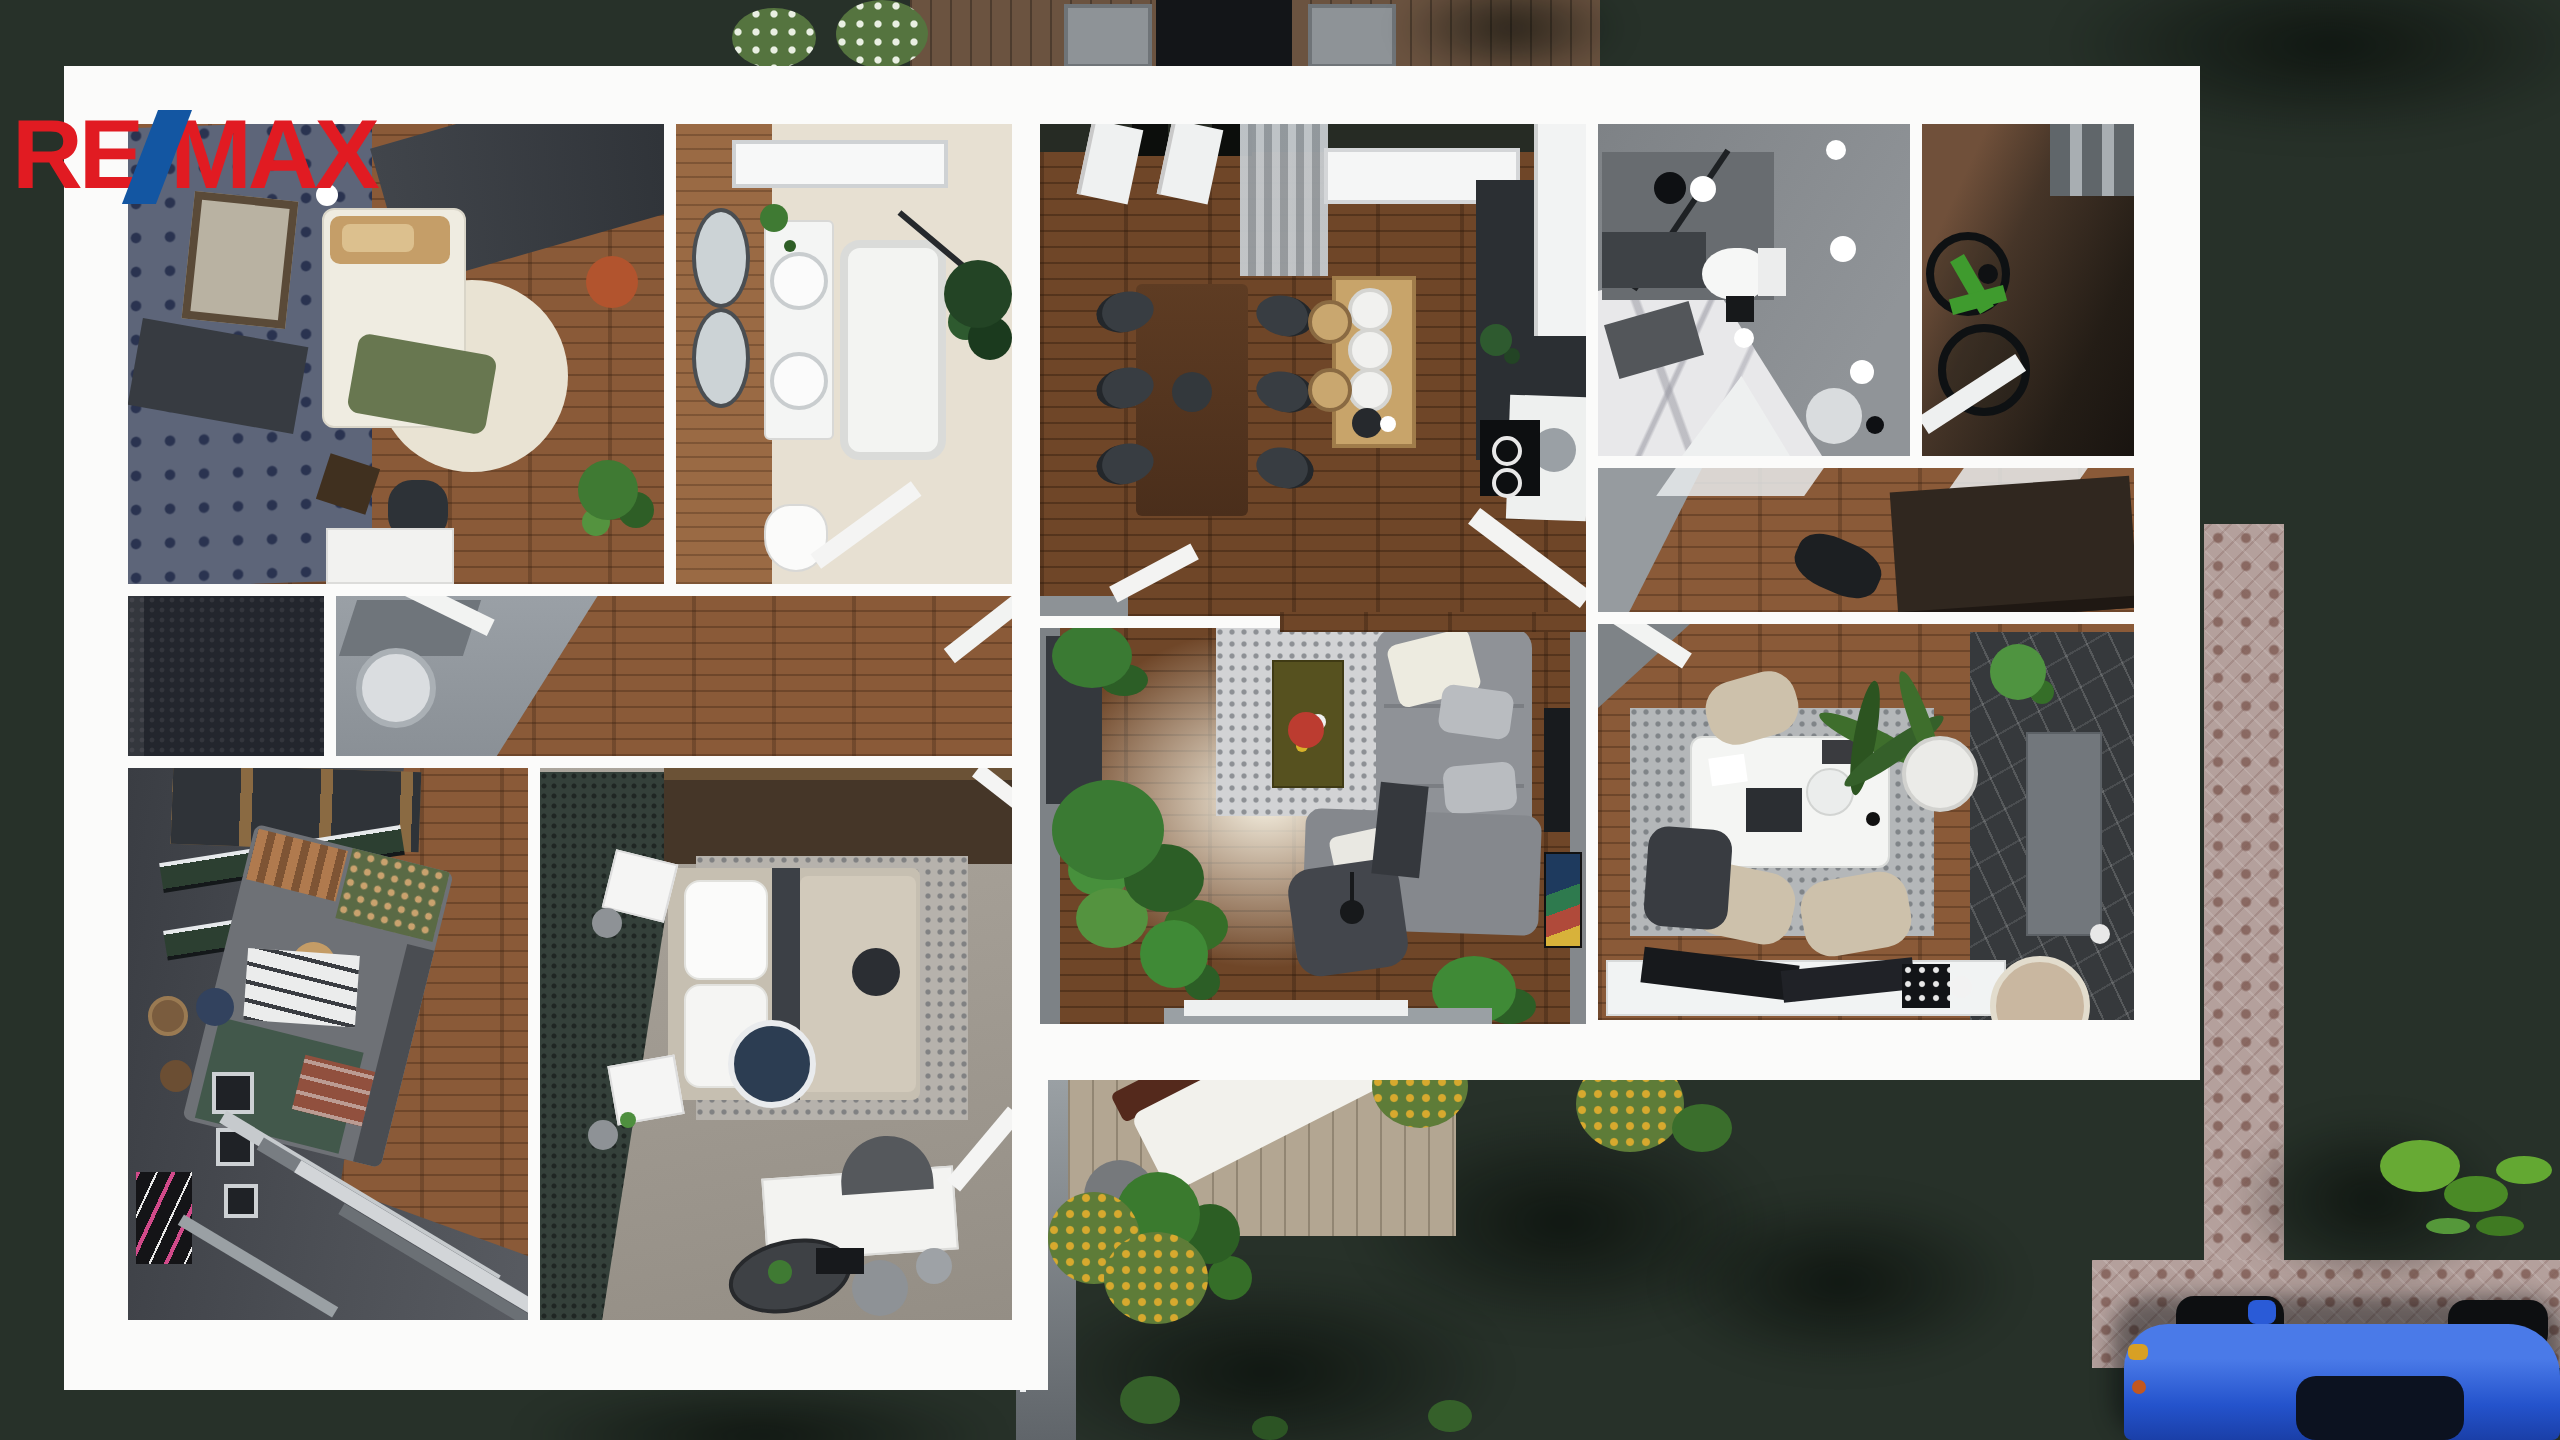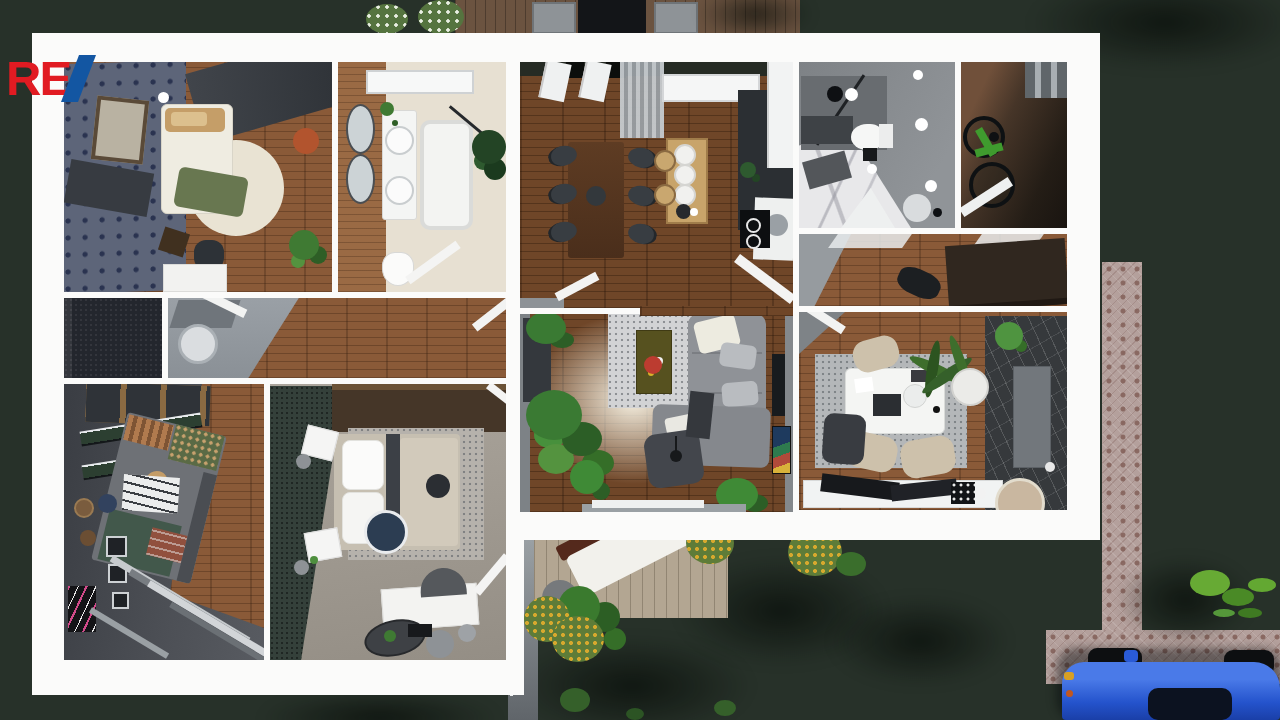--- a/index.html
+++ b/index.html
@@ -319,15 +319,16 @@
     <div class="a" style="left:92px;top:170px;width:66px;height:16px;background:#202227;transform:rotate(-6deg)"></div>
     <div class="a" style="left:152px;top:170px;width:24px;height:22px;background-color:#121417;background-image:radial-gradient(circle at 3px 3px,#e8e8e8 1.2px,transparent 1.8px);background-size:7px 7px"></div>
     <div class="a c" style="left:196px;top:166px;width:44px;height:44px;background:#c9b7a0;border:3px solid #e2dccd"></div>
     <div class="a c" style="left:176px;top:176px;width:11px;height:11px;background:#f2f2f2"></div>
     <div class="a c" style="left:246px;top:150px;width:10px;height:10px;background:#e8e8e8"></div>
   </div>
 
   <div class="logo">
     <span class="txt">RE</span>
     <span class="slash"></span>
+    <span class="txt">MAX</span>
   </div>
 
 </div>
 
 </body></html>

